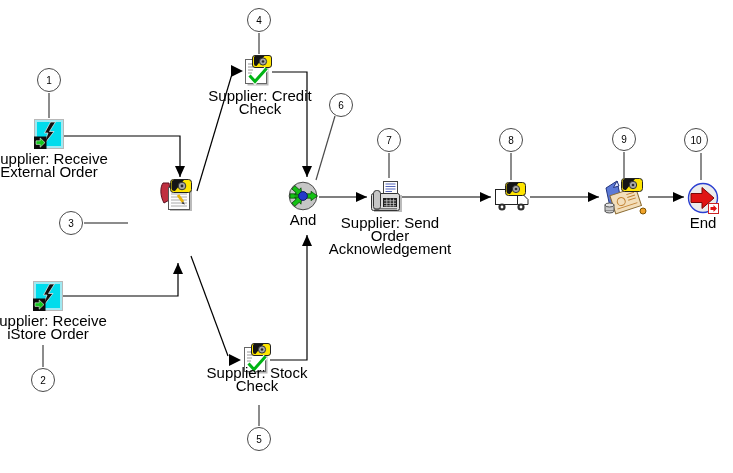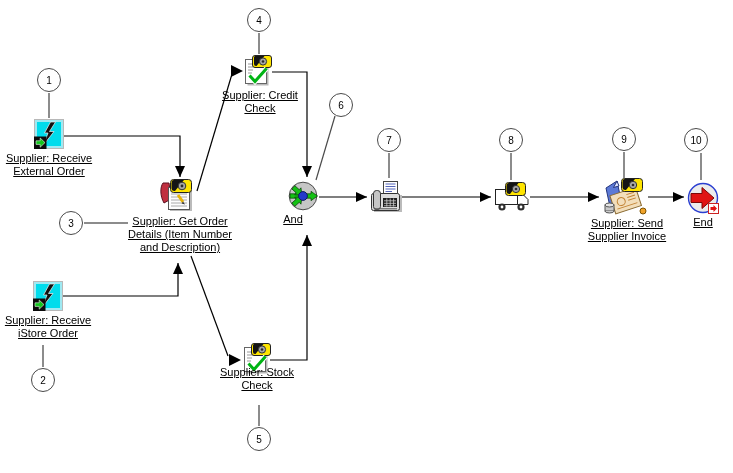--- a/index.html
+++ b/index.html
@@ -4,21 +4,21 @@
 <style>
   html,body{margin:0;padding:0;background:#fff;}
   .canvas{
     position:relative;width:733px;height:473px;background:#fff;
     font-family:"Liberation Sans",sans-serif;overflow:hidden;
   }
   .layer{position:absolute;left:0;top:0;}
   .node-icon{position:absolute;}
   .node-label{
     position:absolute;width:136px;text-align:center;
-    font-size:11px;line-height:13px;color:#000;white-space:pre-line;text-decoration:underline;
+    font-size:15px;line-height:13px;color:#000;white-space:pre-line;
   }
   .callout{
     position:absolute;width:24px;height:24px;box-sizing:border-box;
     border:1px solid #4a4a4a;border-radius:50%;background:#fff;
     display:flex;align-items:center;justify-content:center;
     font-size:10px;color:#000;
   }
 </style>
 </head>
 <body>
@@ -218,30 +218,27 @@
       <polygon points="4,11.5 15,11.5 15,5.5 27,16 15,26.5 15,20.5 4,20.5" fill="#e01414" stroke="#7a0808"></polygon>
       <rect x="21.5" y="21.5" width="10" height="10" fill="#ffffff" stroke="#cc2222"></rect>
       <polygon points="23.5,25 26.5,25 26.5,23 30,26.5 26.5,30 26.5,28 23.5,28" fill="#e01414"></polygon>
     </svg>
   </div>
 
   <div class="node-label" style="left:-19px;top:152px;">Supplier: Receive
 External Order</div>
   <div class="node-label" style="left:-20px;top:314px;">Supplier: Receive
 iStore Order</div>
-  <div class="node-label" style="left:112px;top:215px;">Supplier: Get Order
-Details (Item Number
-and Description)</div>
   <div class="node-label" style="left:192px;top:89px;">Supplier: Credit
 Check</div>
   <div class="node-label" style="left:189px;top:366px;">Supplier: Stock
 Check</div>
-  <div class="node-label" style="left:225px;top:213px;">And</div>
-  <div class="node-label" style="left:559px;top:217px;">Supplier: Send
-Supplier Invoice</div>
+  <div class="node-label" style="left:235px;top:213px;">And</div>
+  <div class="node-label" style="left:322px;top:216px;">Supplier: Send Order
+Acknowledgement</div>
   <div class="node-label" style="left:635px;top:216px;">End</div>
 
   <div class="callout" style="left:37px;top:68px;">1</div>
   <div class="callout" style="left:31px;top:368px;">2</div>
   <div class="callout" style="left:59px;top:211px;">3</div>
   <div class="callout" style="left:247px;top:8px;">4</div>
   <div class="callout" style="left:247px;top:427px;">5</div>
   <div class="callout" style="left:329px;top:93px;">6</div>
   <div class="callout" style="left:377px;top:128px;">7</div>
   <div class="callout" style="left:499px;top:128px;">8</div>

